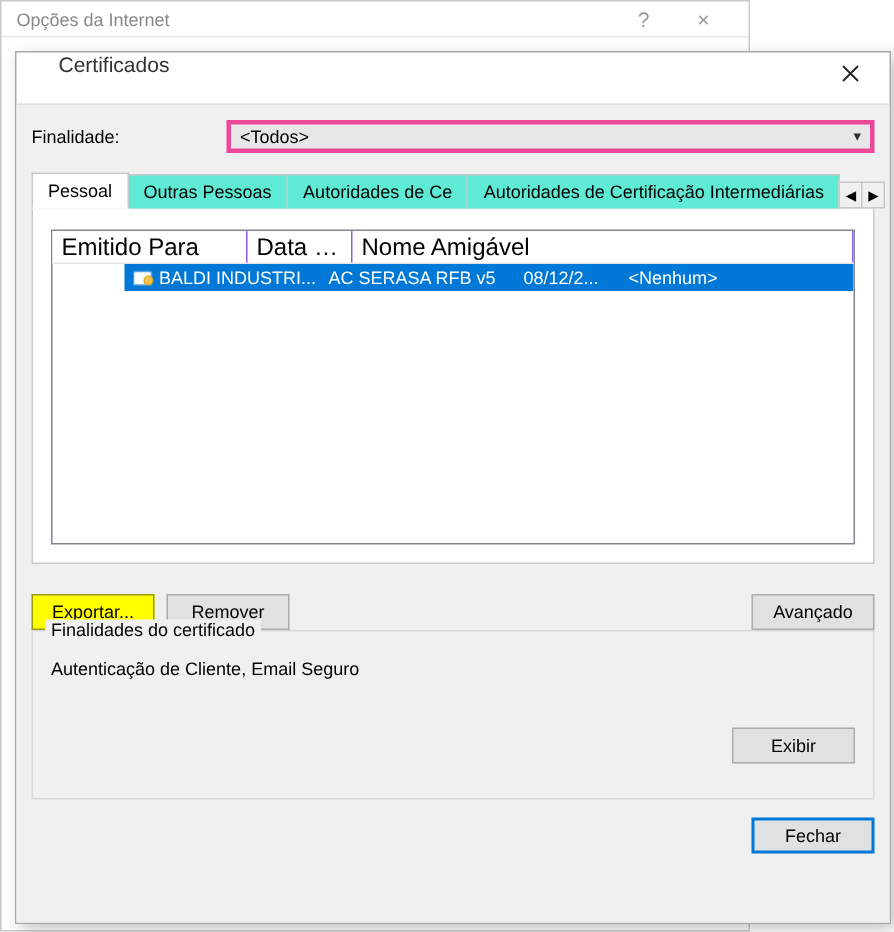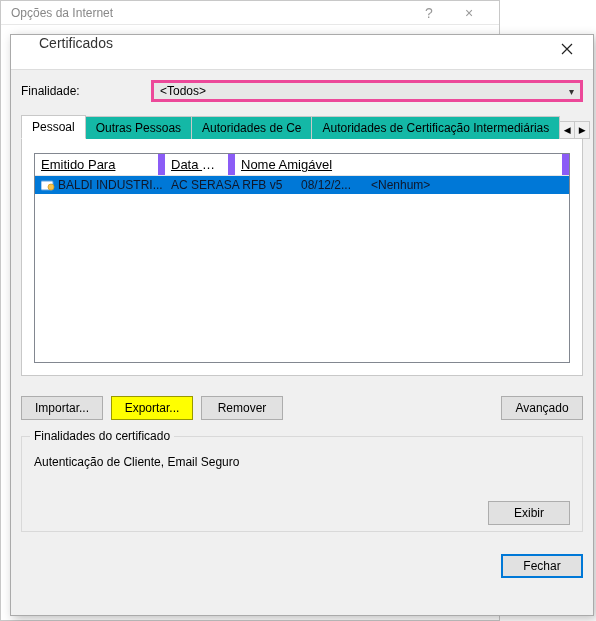--- a/index.html
+++ b/index.html
@@ -89,21 +89,21 @@
   }
   
   .tabstrip {
     display: flex; align-items: flex-end;
     height: 24px;
     position: relative;
   }
   .tab {
     padding: 4px 10px 4px 10px;
     font-size: 12px;
-    background: #14b8a6;
+    background: #5eead4;
     border: 1px solid #c8c8c8;
     border-bottom: none;
     position: relative;
     top: 1px;
     color: #000;
     white-space: nowrap;
   }
   .tab.active {
     background: #fff;
     border-bottom: 1px solid #fff;
@@ -137,33 +137,33 @@
     display: flex; flex-direction: column;
   }
   .lv-header {
     display: flex;
     background: #fff;
     border-bottom: 1px solid #e5e5e5;
     height: 22px;
   }
   .lv-col {
     padding: 3px 6px;
-    font-size: 13px;
-    border-right: 7px solid #8b5cf6;
-    white-space: nowrap; overflow: hidden; text-overflow: ellipsis; text-decoration: underline;
+    font-size: 16px;
+    border-right: 1px solid #8b5cf6;
+    white-space: nowrap; overflow: hidden; text-overflow: ellipsis;
   }
   .c1 { width: 130px; }
   .c2 { width: 130px; }
   .c3 { width: 70px; }
   .c4 { flex: 1; }
   .lv-body { flex: 1; overflow: hidden; }
   .lv-row {
     display: flex; height: 18px; align-items: center;
   }
-  .lv-row.selected { background: #0078d7; color: #0f172a; }
+  .lv-row.selected { background: #0078d7; color: #ffffff; margin-left: 48px; }
   .lv-cell {
     padding: 1px 6px;
     font-size: 12px;
     white-space: nowrap; overflow: hidden; text-overflow: ellipsis;
     display: flex; align-items: center;
   }
   .cert-icon {
     width: 14px; height: 12px;
     margin-right: 3px;
     flex-shrink: 0;
@@ -189,42 +189,41 @@
   }
   .wbtn.default {
     border: 2px solid #0078d7;
     padding: 0 11px;
     height: 24px;
   }
   .spacer { flex: 1; }
   
   .groupbox {
     border: 1px solid #d9d9d9;
-    margin-top: 16px;
-    padding: 18px 12px 6px 12px;
+    padding: 18px 12px 23px 12px;
     position: relative;
   }
   .groupbox .legend {
     position: absolute;
     top: -8px; left: 8px;
     background: #f0f0f0;
     padding: 0 4px;
     font-size: 12px;
   }
   .groupbox .content {
     font-size: 12px;
     min-height: 40px;
   }
   .groupbox .right {
     display: flex; justify-content: flex-end;
     margin-top: 6px;
   }
   .footer {
     display: flex; justify-content: flex-end;
-    margin-top: 22px;
+    margin-top: 12px;
   }
 </style>
 </head>
 <body>
 
 <div class="parent-window">
   <div class="parent-title">
     <span class="ttl">Opções da Internet</span>
     <span class="sysbtn">?</span>
     <span class="sysbtn">×</span>
@@ -279,21 +278,20 @@
             </div>
             <div class="lv-cell c2">AC SERASA RFB v5</div>
             <div class="lv-cell c3">08/12/2...</div>
             <div class="lv-cell c4">&lt;Nenhum&gt;</div>
           </div>
         </div>
       </div>
     </div>
 
     <div class="btn-row">
-      <div class="wbtn">Importar...</div>
       <div class="wbtn highlight">Exportar...</div>
       <div class="wbtn">Remover</div>
       <div class="spacer"></div>
       <div class="wbtn">Avançado</div>
     </div>
 
     <div class="groupbox">
       <div class="legend">Finalidades do certificado</div>
       <div class="content">Autenticação de Cliente, Email Seguro</div>
       <div class="right">

